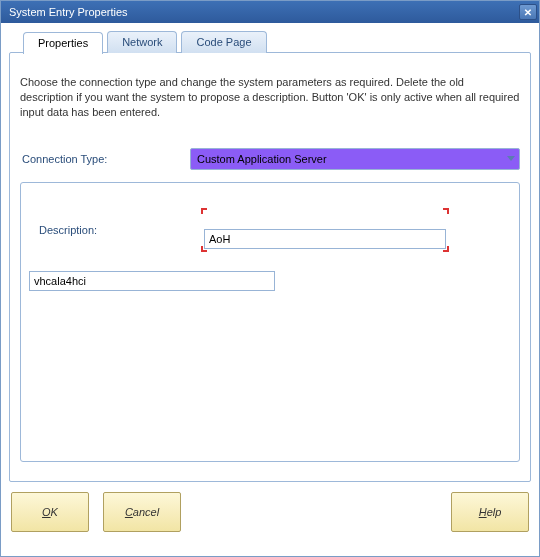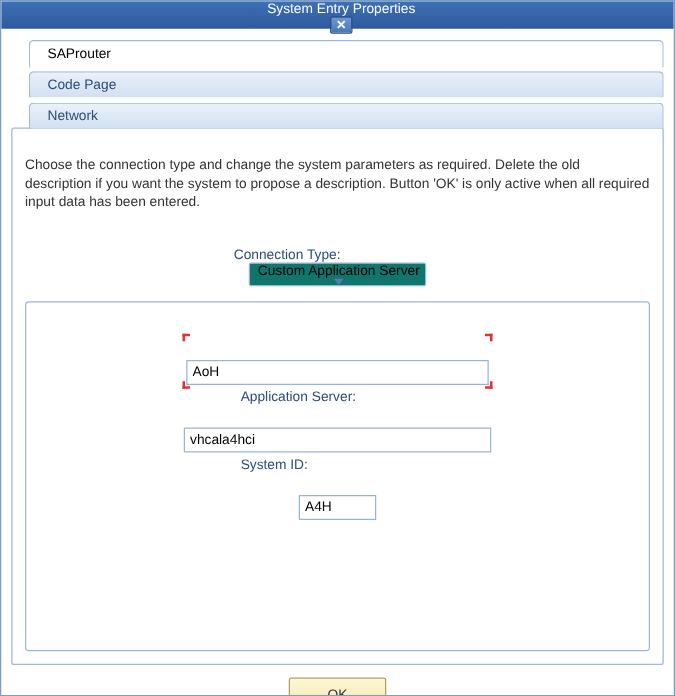--- a/index.html
+++ b/index.html
@@ -1,15 +1,15 @@
 <!DOCTYPE html>
 <html><head>
 <meta charset="utf-8">
 <style>
-  * { box-sizing: border-box; flex-direction: column; }
+  * { box-sizing: border-box; }
   body {
     margin: 0;
     font-family: Tahoma, Arial, sans-serif;
     font-size: 11px;
     background: #fff;
     width: 540px;
     height: 557px;
     overflow: hidden;
     border: 1px solid #7a9cc6;
   }
@@ -82,21 +82,21 @@
   }
   .row label {
     width: 170px;
     color: #2a4d7a;
     padding-left: 2px;
   }
   .select {
     flex: 1;
     height: 22px;
     border: 1px solid #98b4d6;
-    background: #0f766e;
+    background: #8b5cf6;
     display: flex;
     align-items: center;
     justify-content: space-between;
     padding: 0 4px 0 6px;
     border-radius: 2px;
     cursor: pointer;
     color: #000;
   }
   .select .arrow {
     width: 0; height: 0;
@@ -156,82 +156,79 @@
   .corner.br { bottom:-3px; right:-3px; border-left:none; border-top:none; }
   .button-bar {
     display: flex;
     gap: 14px;
     padding: 10px 10px;
     align-items: center;
   }
   .button-bar .spacer { flex:1; }
   .btn {
     min-width: 78px;
-    height: 28px;
+    height: 40px;
     border: 1px solid #b0a060;
     background: linear-gradient(to bottom,#fdf7d8,#f2e5a5);
     border-radius: 2px;
     font-family: inherit;
     font-size: 11px;
     cursor: pointer;
     color: #333;
     padding: 0 10px;
+    font-style: italic;
   }
   .btn .u { text-decoration: underline; }
 </style>
 </head>
 <body>
 
 <div class="titlebar">
   <span>System Entry Properties</span>
   <div class="close-btn">
     <span>✕</span>
   </div>
 </div>
 
 <div class="content">
   <div class="tabs">
-    <div class="tab active"><span>SAProuter</span></div>
+    <div class="tab active"><span>Properties</span></div>
+    <div class="tab"><span>Network</span></div>
     <div class="tab"><span>Code Page</span></div>
-    <div class="tab"><span>Network</span></div>
   </div>
 
   <div class="tab-body">
     <div class="intro">Choose the connection type and change the system parameters as required. Delete the old description if you want the system to propose a description. Button 'OK' is only active when all required input data has been entered.</div>
 
     <div class="row">
       <label>Connection Type:</label>
       <div class="select">
         <span>Custom Application Server</span>
         <span class="arrow"></span>
       </div>
     </div>
 
     <div class="groupbox">
 
       <div class="form-row">
+        <label>Description:</label>
         <div class="input-wrap">
           <input class="w-large" value="AoH" style="">
           <span class="corner tl"></span>
           <span class="corner tr"></span>
           <span class="corner bl"></span>
           <span class="corner br"></span>
         </div>
       </div>
 
       <div class="form-row">
-        <label>Application Server:</label>
         <input class="w-med" value="vhcala4hci" style="">
       </div>
 
 
-      <div class="form-row">
-        <label>System ID:</label>
-        <input class="w-sm2" value="A4H" style="">
-      </div>
 
     </div>
   </div>
 </div>
 
 <div class="button-bar">
   <button class="btn"><span class="u">O</span><span>K</span></button>
   <button class="btn"><span class="u">C</span><span>ancel</span></button>
   <div class="spacer"></div>
   <button class="btn"><span class="u">H</span><span>elp</span></button>

